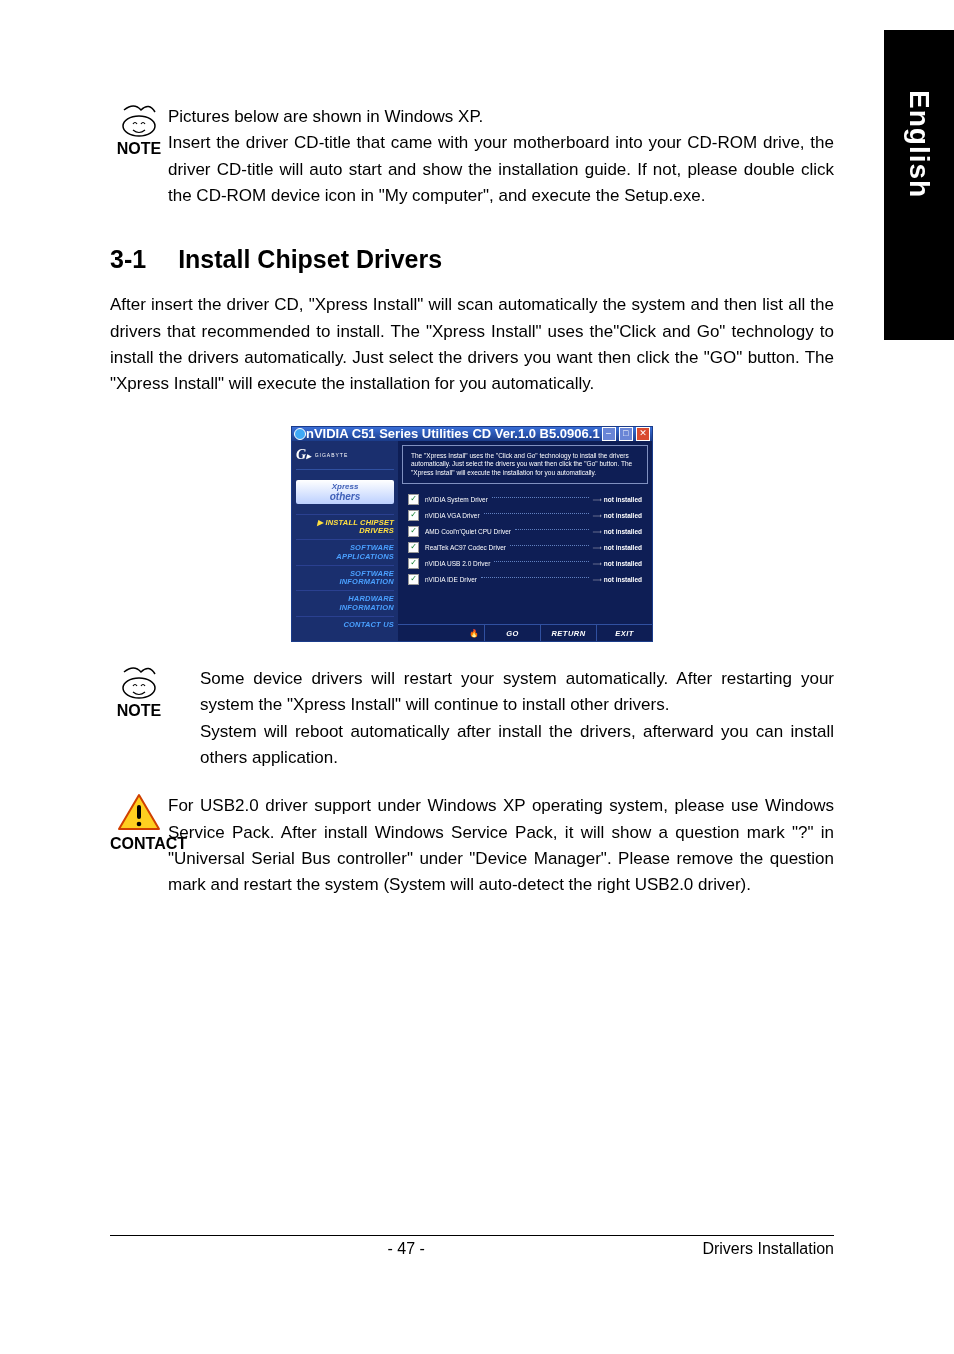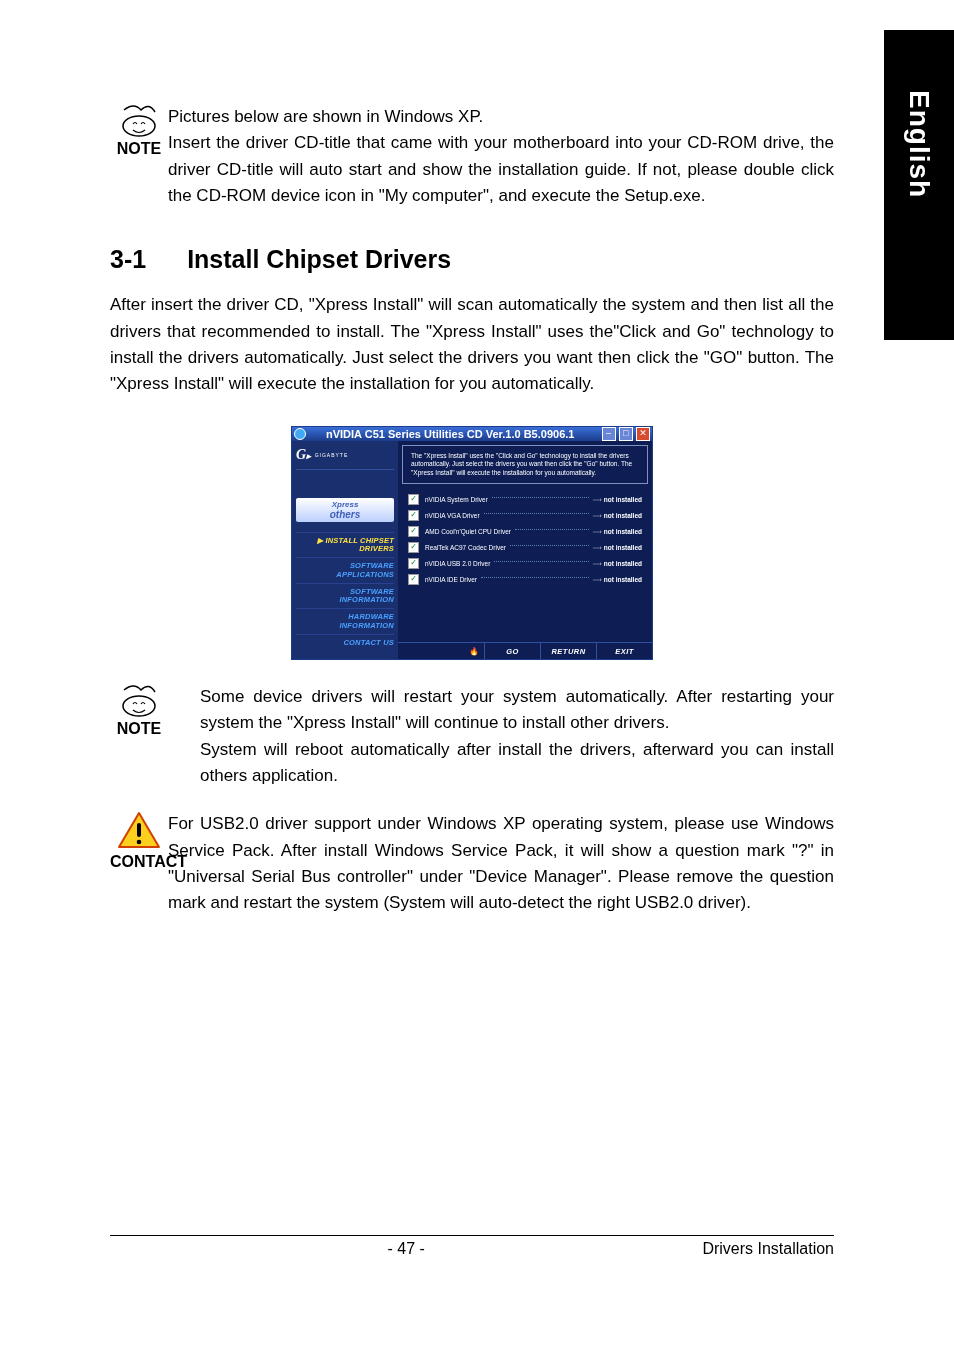--- a/index.html
+++ b/index.html
@@ -61,21 +61,21 @@
     font-size: 17px;
     line-height: 1.55;
     text-align: justify;
   }
   .section-title {
     font-size: 25px;
     font-weight: bold;
     margin-top: 36px;
     margin-bottom: 18px;
     display: flex;
-    gap: 41px;
+    gap: 32px;
   }
   .body-text {
     font-size: 17px;
     line-height: 1.55;
     text-align: justify;
   }
   
   .app-window {
     width: 360px;
     margin: 28px auto 24px auto;
@@ -85,31 +85,31 @@
     color: #fff;
   }
   .titlebar {
     display: flex;
     align-items: center;
     justify-content: space-between;
     height: 14px;
     background: linear-gradient(#3a6fd8, #1b3c8a);
     padding: 0 2px;
   }
-  .titlebar .t-left { display:flex; align-items:center; gap:20px; font-weight:bold; font-size:11px; }
+  .titlebar .t-left { display:flex; align-items:center; gap:0; font-weight:bold; font-size:13px; }
   .titlebar .t-left .globe { width:10px;height:10px;background:#3fa9f5;border-radius:50%;border:1px solid #fff; }
   .ctrl-btns span { display:inline-block; width:12px; height:12px; line-height:10px; text-align:center; background:#6985d6; border:1px solid #fff; margin-left:1px; font-size:9px; color:#fff; }
   .ctrl-btns span.close { background:#d94b2f; color:#fff; }
   .app-body { display:flex; }
   .left-panel { width:98px; background:#1a2f6e; padding:0 4px 8px 4px; }
   .logo-row { height:28px; display:flex; align-items:center; gap:4px; border-bottom:1px solid #3050a0; }
   .logo-g { font-family: Georgia, serif; font-style:italic; font-weight:bold; font-size:14px; color:#fff; }
   .logo-t { font-size:5px; letter-spacing:1px; }
   .xpress-badge {
-    margin:28px 0 10px 0; height:24px; background:linear-gradient(#fff,#bcd0ff);
+    margin:10px 0 10px 0; height:24px; background:linear-gradient(#fff,#bcd0ff);
     color:#4060b8; font-style:italic; font-weight:bold; font-size:10px;
     display:flex; flex-direction:column; align-items:center; justify-content:center;
     border-radius:2px;
   }
   .xpress-badge .l1{font-size:8px;}
   .menu-item {
     color:#4aa0ff; font-style:italic; font-weight:bold; font-size:7.5px;
     text-align:right; line-height:1.1; padding:4px 0; border-top:1px solid #2a4090;
     letter-spacing:0.2px;
   }

